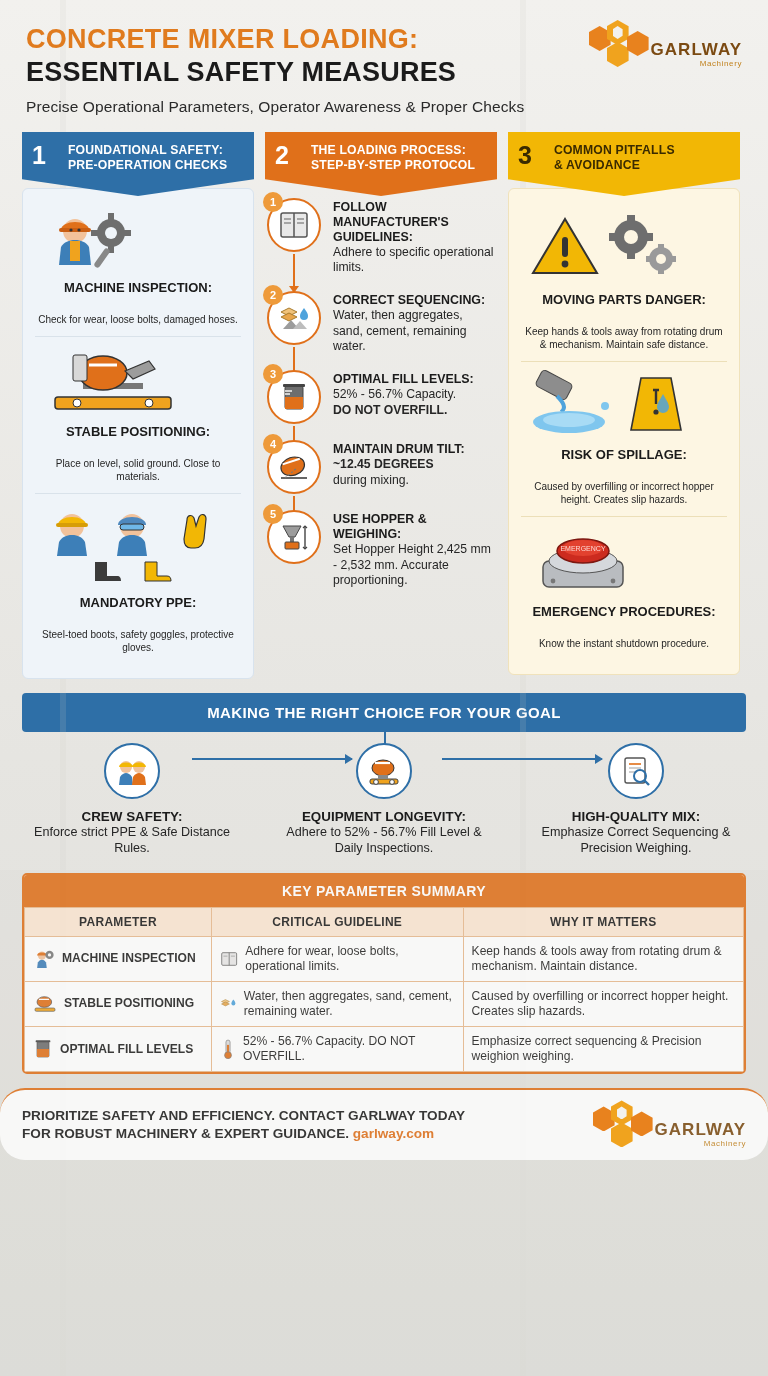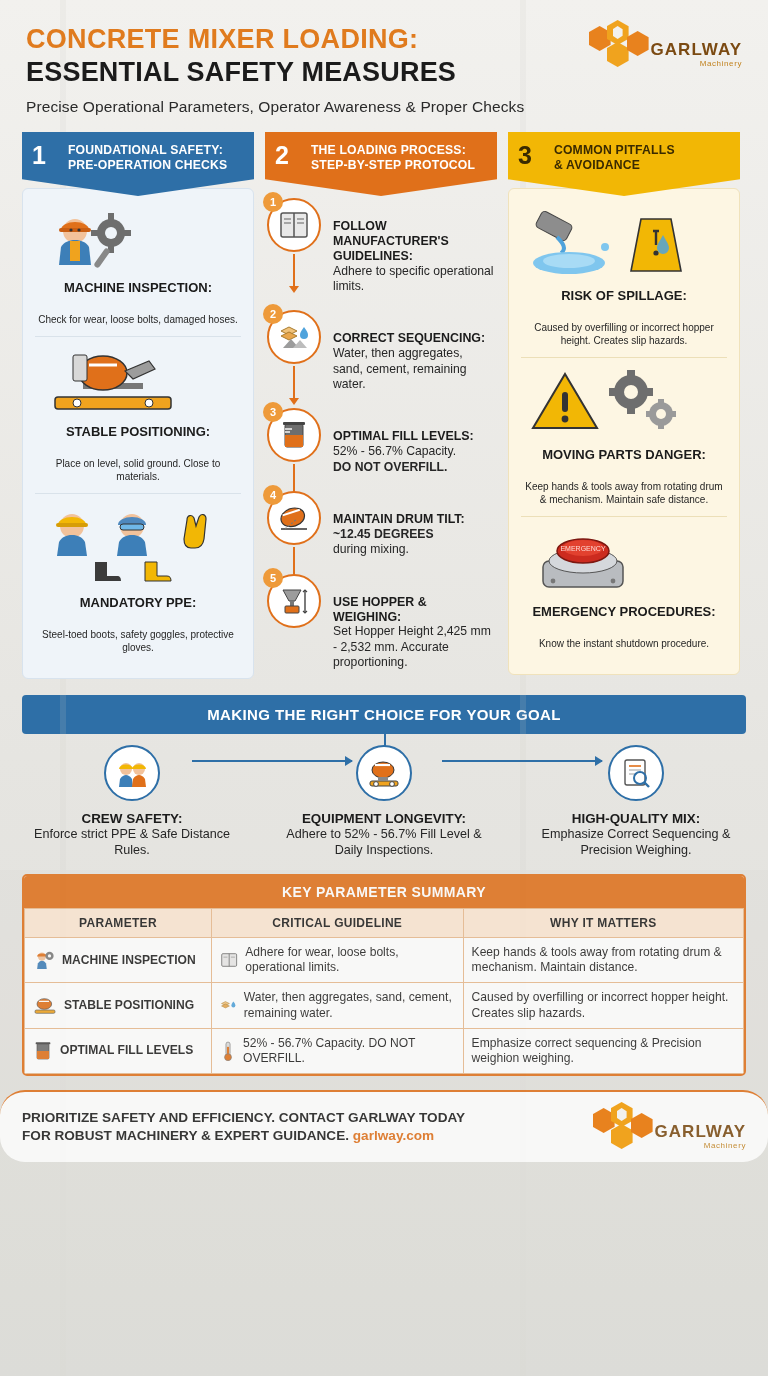--- a/index.html
+++ b/index.html
@@ -93,21 +93,21 @@
   }
   .connector {
     position: absolute; left: 26px; top: 56px; width: 2px; height: 34px; background: #E0701A;
   }
   .connector::after {
     content: ""; position: absolute; bottom: -5px; left: -4px;
     border-left: 5px solid transparent; border-right: 5px solid transparent;
     border-top: 7px solid #E0701A;
   }
   .step-txt { padding-top: 2px; }
-  .step-title { font-size: 12.4px; font-weight: bold; color: #1b1b1b; line-height: 1.2; margin-top: 19px; }
+  .step-title { font-size: 12.4px; font-weight: bold; color: #1b1b1b; line-height: 1.2; }
   .step-desc { font-size: 12.2px; color: #262626; line-height: 1.26; }
 
   
   .banner {
     margin: 14px 22px 0 22px; background: #2E6FA7; color: #fff;
     text-align: center; font-size: 15px; font-weight: bold; letter-spacing: .4px;
     padding: 11px 0; border-radius: 4px;
   }
   .flow { position: relative; margin: 0 22px; padding-top: 11px; }
   .flow-line { position: absolute; top: 0; left: 50%; width: 2px; height: 28px; background: #2E6FA7;}
@@ -359,36 +359,20 @@
 
     <div class="col c3">
       <div class="col-head">
         <div class="num">3</div>
         <div>
           <div class="col-head-txt">COMMON PITFALLS</div>
           <div class="col-head-txt">&amp; AVOIDANCE</div>
         </div>
       </div>
       <div class="col-body">
-
-        <div class="block">
-          <svg width="170" height="70" viewBox="0 0 170 70">
-            <rect x="14" y="6" width="34" height="18" rx="4" fill="#8d8d8d" stroke="#444" transform="rotate(28 31 15)"></rect>
-            <path d="M34 26c6 6 10 12 4 16" stroke="#4FA3DC" stroke-width="4" fill="none"></path>
-            <ellipse cx="46" cy="52" rx="36" ry="11" fill="#7FC6EE"></ellipse>
-            <ellipse cx="46" cy="50" rx="26" ry="7" fill="#A8DBF5"></ellipse>
-            <circle cx="82" cy="36" r="4" fill="#7FC6EE"></circle>
-            <path d="M118 8 h30 l10 52 h-50 z" fill="#F2B705" stroke="#333" stroke-width="1.6"></path>
-            <path d="M130 20 l6 0 m-3 0 v14" stroke="#333" stroke-width="2.4"></path>
-            <circle cx="133" cy="42" r="2.6" fill="#333"></circle>
-            <path d="M140 24c3 6 6 9 6 13a6 6 0 0 1-12 0c0-4 3-7 6-13z" fill="#4FA3DC" opacity=".85"></path>
-          </svg>
-          <div class="block-title">RISK OF SPILLAGE:</div>
-          <div class="block-text">Caused by overfilling or incorrect hopper height. Creates slip hazards.</div>
-        </div>
 
         <div class="block">
           <svg width="160" height="74" viewBox="0 0 160 74">
             <path d="M42 8 L74 62 H10 Z" fill="#F2B705" stroke="#333" stroke-width="2"></path>
             <rect x="39" y="26" width="6" height="20" rx="3" fill="#333"></rect>
             <circle cx="42" cy="53" r="3.4" fill="#333"></circle>
             <g fill="#6e6e6e">
               <circle cx="108" cy="26" r="17"></circle>
                 <circle cx="108" cy="26" r="7" fill="#FDF6E3"></circle>
               <rect x="104" y="4" width="8" height="8"></rect>
@@ -403,20 +387,36 @@
                 <rect x="135" y="57" width="6" height="6"></rect>
               <rect x="123" y="45" width="6" height="6"></rect>
                 <rect x="147" y="45" width="6" height="6"></rect>
             </g>
           </svg>
           <div class="block-title">MOVING PARTS DANGER:</div>
           <div class="block-text">Keep hands &amp; tools away from rotating drum &amp; mechanism. Maintain safe distance.</div>
         </div>
 
         <div class="block">
+          <svg width="170" height="70" viewBox="0 0 170 70">
+            <rect x="14" y="6" width="34" height="18" rx="4" fill="#8d8d8d" stroke="#444" transform="rotate(28 31 15)"></rect>
+            <path d="M34 26c6 6 10 12 4 16" stroke="#4FA3DC" stroke-width="4" fill="none"></path>
+            <ellipse cx="46" cy="52" rx="36" ry="11" fill="#7FC6EE"></ellipse>
+            <ellipse cx="46" cy="50" rx="26" ry="7" fill="#A8DBF5"></ellipse>
+            <circle cx="82" cy="36" r="4" fill="#7FC6EE"></circle>
+            <path d="M118 8 h30 l10 52 h-50 z" fill="#F2B705" stroke="#333" stroke-width="1.6"></path>
+            <path d="M130 20 l6 0 m-3 0 v14" stroke="#333" stroke-width="2.4"></path>
+            <circle cx="133" cy="42" r="2.6" fill="#333"></circle>
+            <path d="M140 24c3 6 6 9 6 13a6 6 0 0 1-12 0c0-4 3-7 6-13z" fill="#4FA3DC" opacity=".85"></path>
+          </svg>
+          <div class="block-title">RISK OF SPILLAGE:</div>
+          <div class="block-text">Caused by overfilling or incorrect hopper height. Creates slip hazards.</div>
+        </div>
+
+        <div class="block">
           <svg width="120" height="72" viewBox="0 0 120 72">
             <rect x="20" y="36" width="80" height="26" rx="6" fill="#B9BCC0" stroke="#555" stroke-width="1.5"></rect>
             <ellipse cx="60" cy="36" rx="34" ry="12" fill="#D5D8DC" stroke="#555"></ellipse>
             <ellipse cx="60" cy="26" rx="26" ry="12" fill="#CC2B1F" stroke="#7d1710" stroke-width="1.5"></ellipse>
             <ellipse cx="60" cy="23" rx="20" ry="8" fill="#E2412F"></ellipse>
             <text x="60" y="26" font-size="7" fill="#ffd9d4" text-anchor="middle" font-family="Liberation Sans, sans-serif">EMERGENCY</text>
             <circle cx="30" cy="56" r="2.4" fill="#777"></circle>
               <circle cx="90" cy="56" r="2.4" fill="#777"></circle>
           </svg>
           <div class="block-title">EMERGENCY PROCEDURES:</div>

